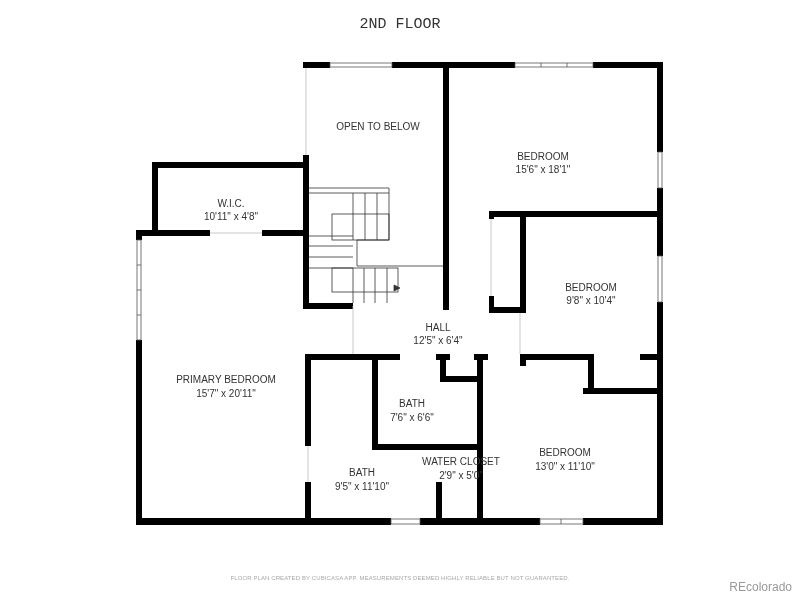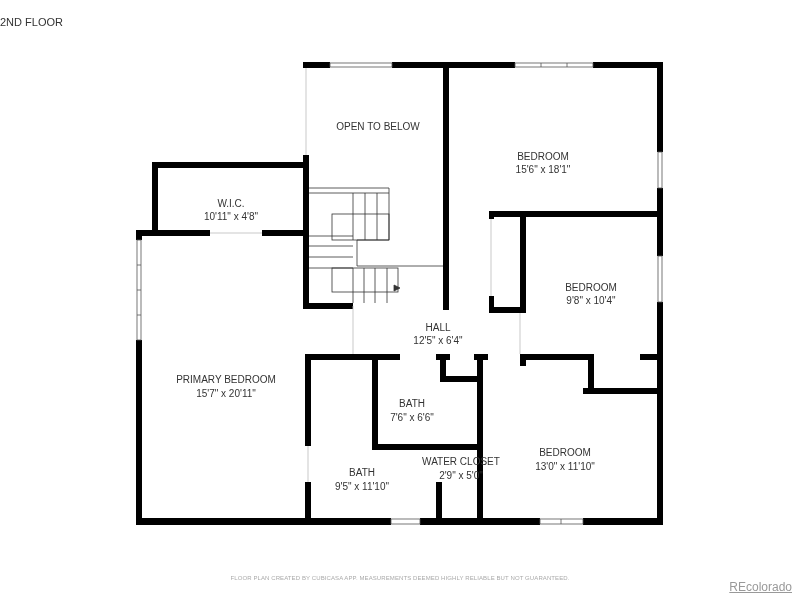--- a/index.html
+++ b/index.html
@@ -1,21 +1,21 @@
 <!DOCTYPE html>
 <html><head>
 <meta charset="utf-8">
 <style>
   html,body{margin:0;padding:0;background:#fff;}
   body{width:800px;height:600px;position:relative;overflow:hidden;font-family:"Liberation Sans",sans-serif;}
-  .title{position:absolute;top:16px;left:0;width:800px;text-align:left;font-size:11px;color:#333;}
+  .title{position:absolute;top:16px;left:0;width:800px;text-align:center;font-size:15px;color:#333;font-family:Liberation Mono, monospace;}
   svg{position:absolute;left:0;top:0;}
   .lbl{font-family:"Liberation Sans",sans-serif;font-size:10px;fill:#333;text-anchor:middle;}
   .footer{position:absolute;top:575px;left:0;width:800px;text-align:center;font-size:6px;color:#aaa;letter-spacing:0.1px;}
-  .brand{position:absolute;top:580px;right:8px;font-size:12px;color:#999;text-decoration:underline;}
+  .brand{position:absolute;top:580px;right:8px;font-size:12px;color:#999;}
 </style>
 </head>
 <body>
 
 <div class="title">2ND FLOOR</div>
 
 <svg width="800" height="600" viewBox="0 0 800 600">
   <g fill="#000">
 
     <rect x="303" y="62" width="27" height="6"></rect>

